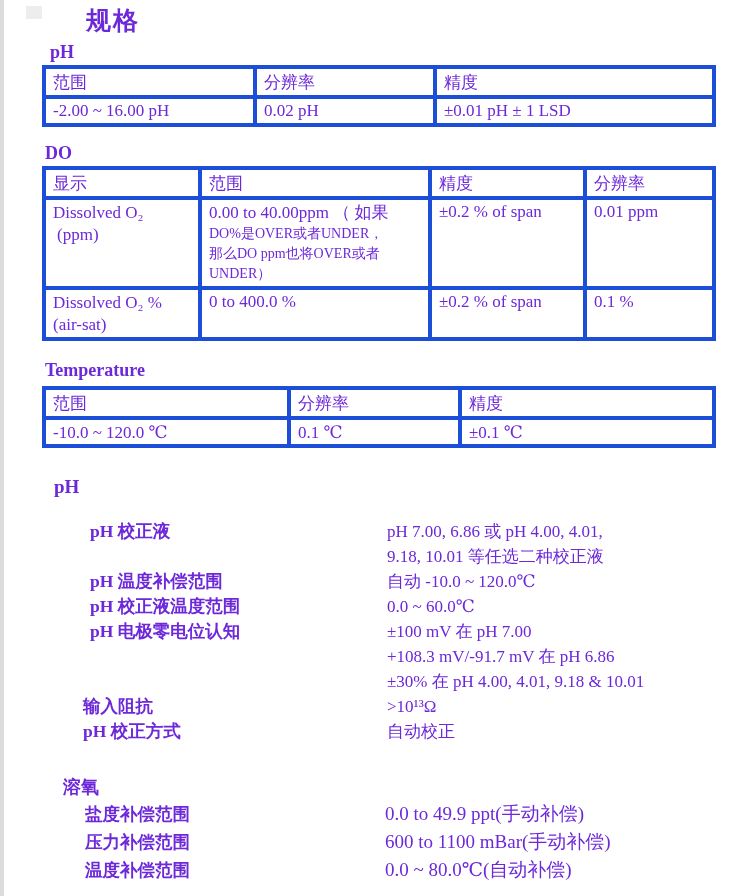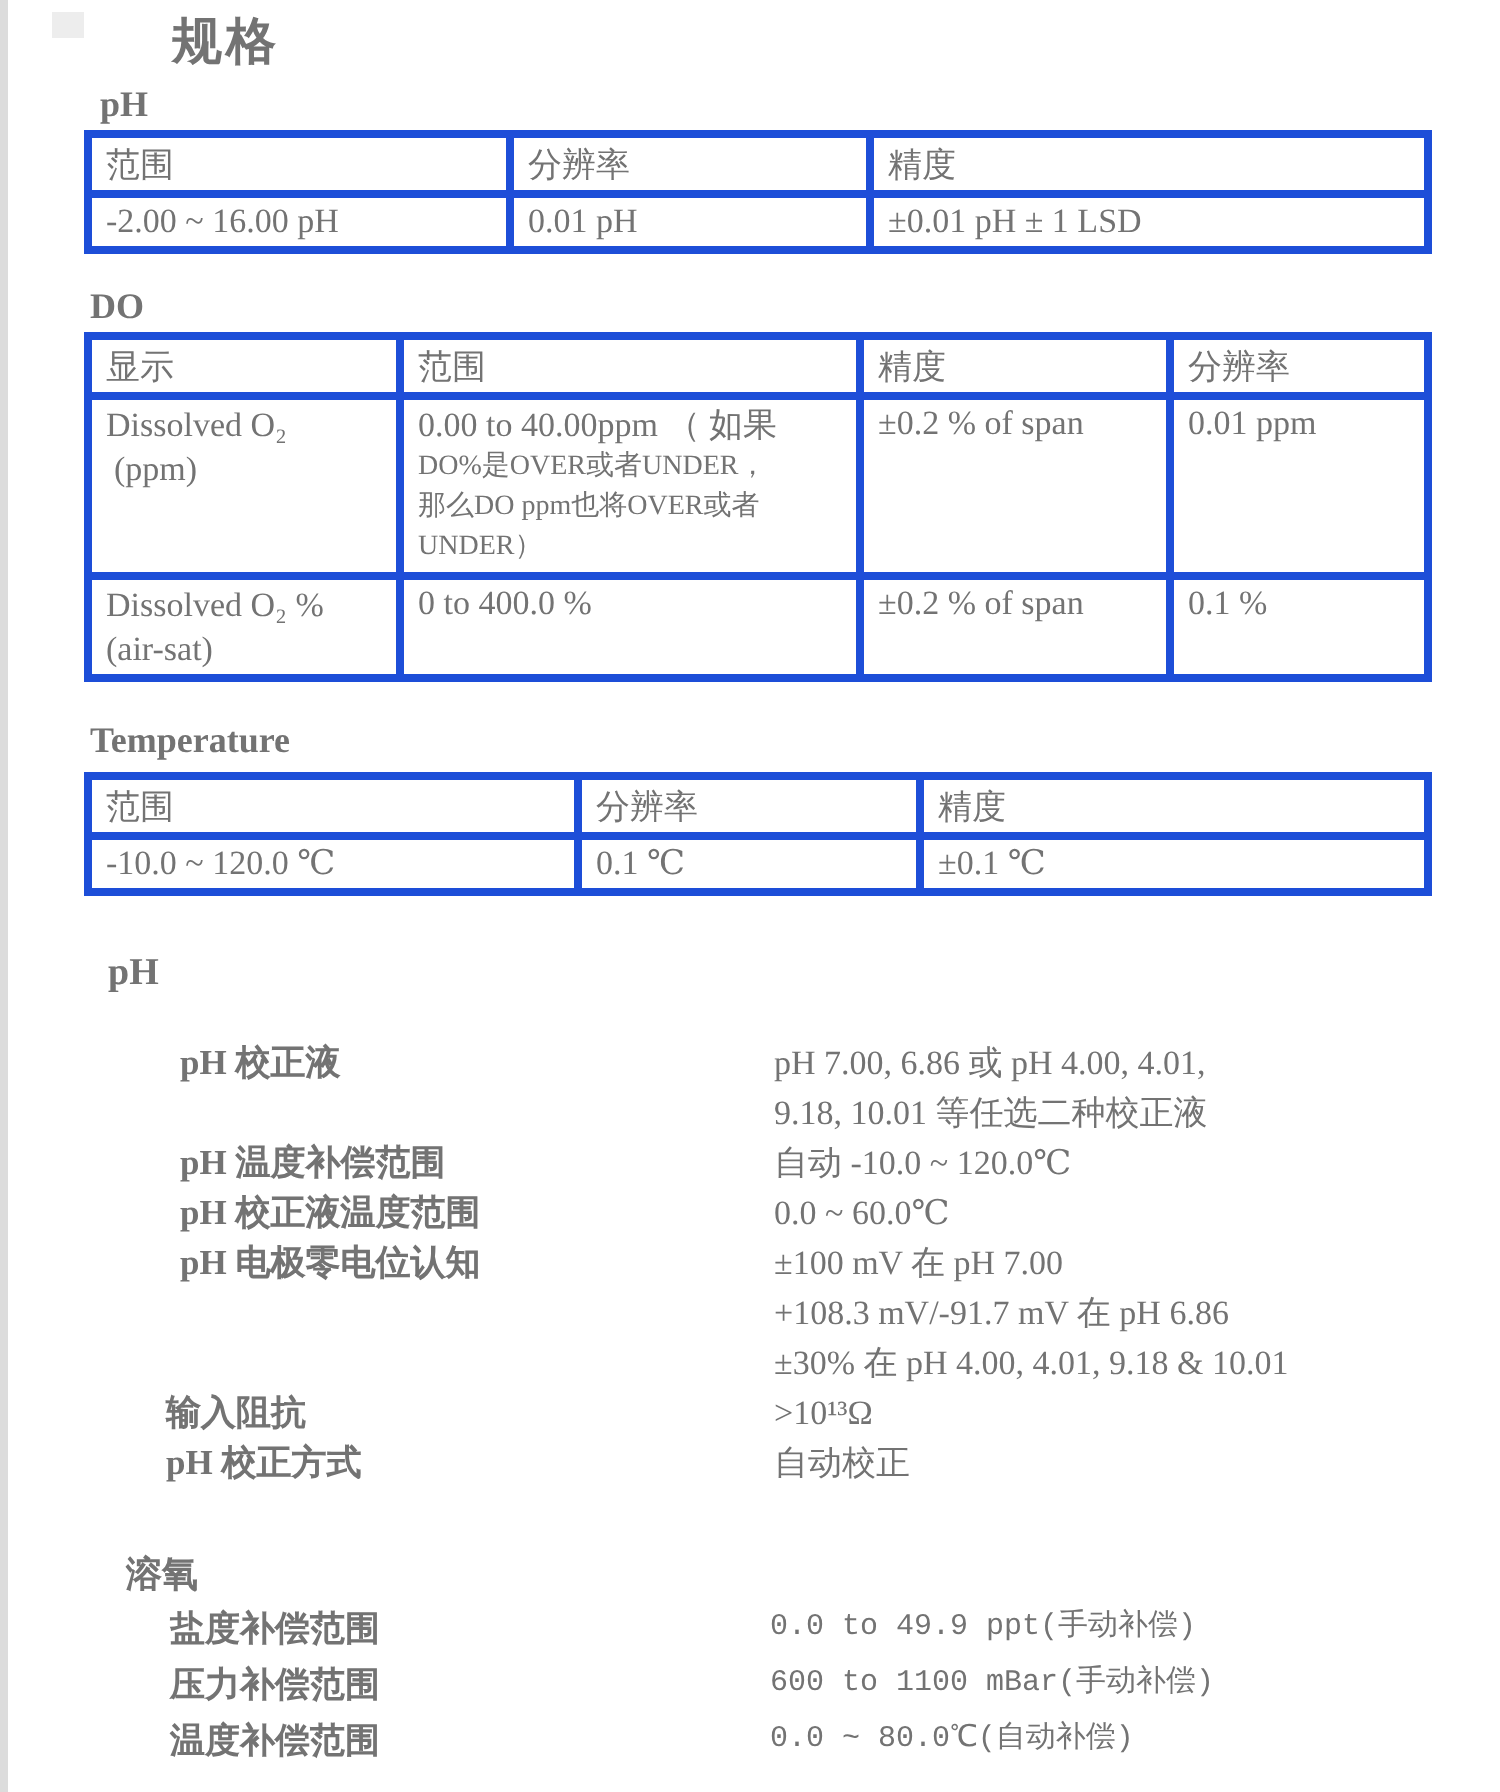--- a/index.html
+++ b/index.html
@@ -1,18 +1,18 @@
 <!DOCTYPE html>
 <html><head>
 <meta charset="utf-8">
 <style>
   html,body { margin:0; padding:0; background:#ffffff; }
   .page {
     position:relative; width:750px; height:896px; background:#ffffff;
-    font-family:"Liberation Serif","DejaVu Serif",serif; color:#737373;
+    font-family:"Liberation Serif","DejaVu Serif",serif; color:#6d28d9;
     overflow:hidden;
   }
   .edge-strip { position:absolute; left:0; top:0; width:4px; height:896px; background:#dcdcdc; }
   .smudge { position:absolute; left:26px; top:6px; width:16px; height:13px; background:#ededed; }
 
   .doc-title {
     position:absolute; left:86px; top:4px;
     font-family:"Liberation Sans","DejaVu Sans",sans-serif;
     font-weight:bold; font-size:25px; letter-spacing:2px;
   }
@@ -38,21 +38,21 @@
   .kv-row { position:relative; }
   .kv-label { position:absolute; top:0; font-weight:bold; font-size:17.5px; white-space:nowrap; }
   .kv-value { position:absolute; left:387px; top:0; font-size:17px; white-space:nowrap; }
   .lh25 { line-height:25px; }
   .lh28 { line-height:28px; }
   .h25 { height:25px; } .h50 { height:50px; } .h28 { height:28px; }
   .indent-a { left:90px; } .indent-b { left:83px; }
 
   .do-heading2 { position:absolute; left:63px; top:775px; font-weight:bold; font-size:18px; line-height:25px; }
   .do-kv-label { position:absolute; left:85px; top:0; font-weight:bold; font-size:17.5px; white-space:nowrap; }
-  .do-kv-value { position:absolute; left:385px; top:0; font-size:15px; white-space:nowrap;font-family:Liberation Mono, monospace; }
+  .do-kv-value { position:absolute; left:385px; top:0; font-size:19px; white-space:nowrap; }
 </style>
 </head>
 <body>
 
 <div class="page">
   <div class="edge-strip"></div>
   <div class="smudge"></div>
 
   <div class="doc-title">规格</div>
 
@@ -64,21 +64,21 @@
         <col style="width:279px">
       </colgroup>
     <tbody>
         <tr style="height:25px;">
       <th>范围</th>
       <th>分辨率</th>
       <th>精度</th>
     </tr>
     <tr style="height:28px;">
       <td>-2.00 ~ 16.00 pH</td>
-      <td>0.01 pH</td>
+      <td>0.02 pH</td>
       <td>±0.01 pH ± 1 LSD</td>
     </tr>
   </tbody>
     </table>
 
   <div class="sec-heading" style="left:45px; top:143px;">DO</div>
   <table class="spec" style="left:42px; top:166px; width:670px;">
     <colgroup>
         <col style="width:156px">
         <col style="width:230px">

